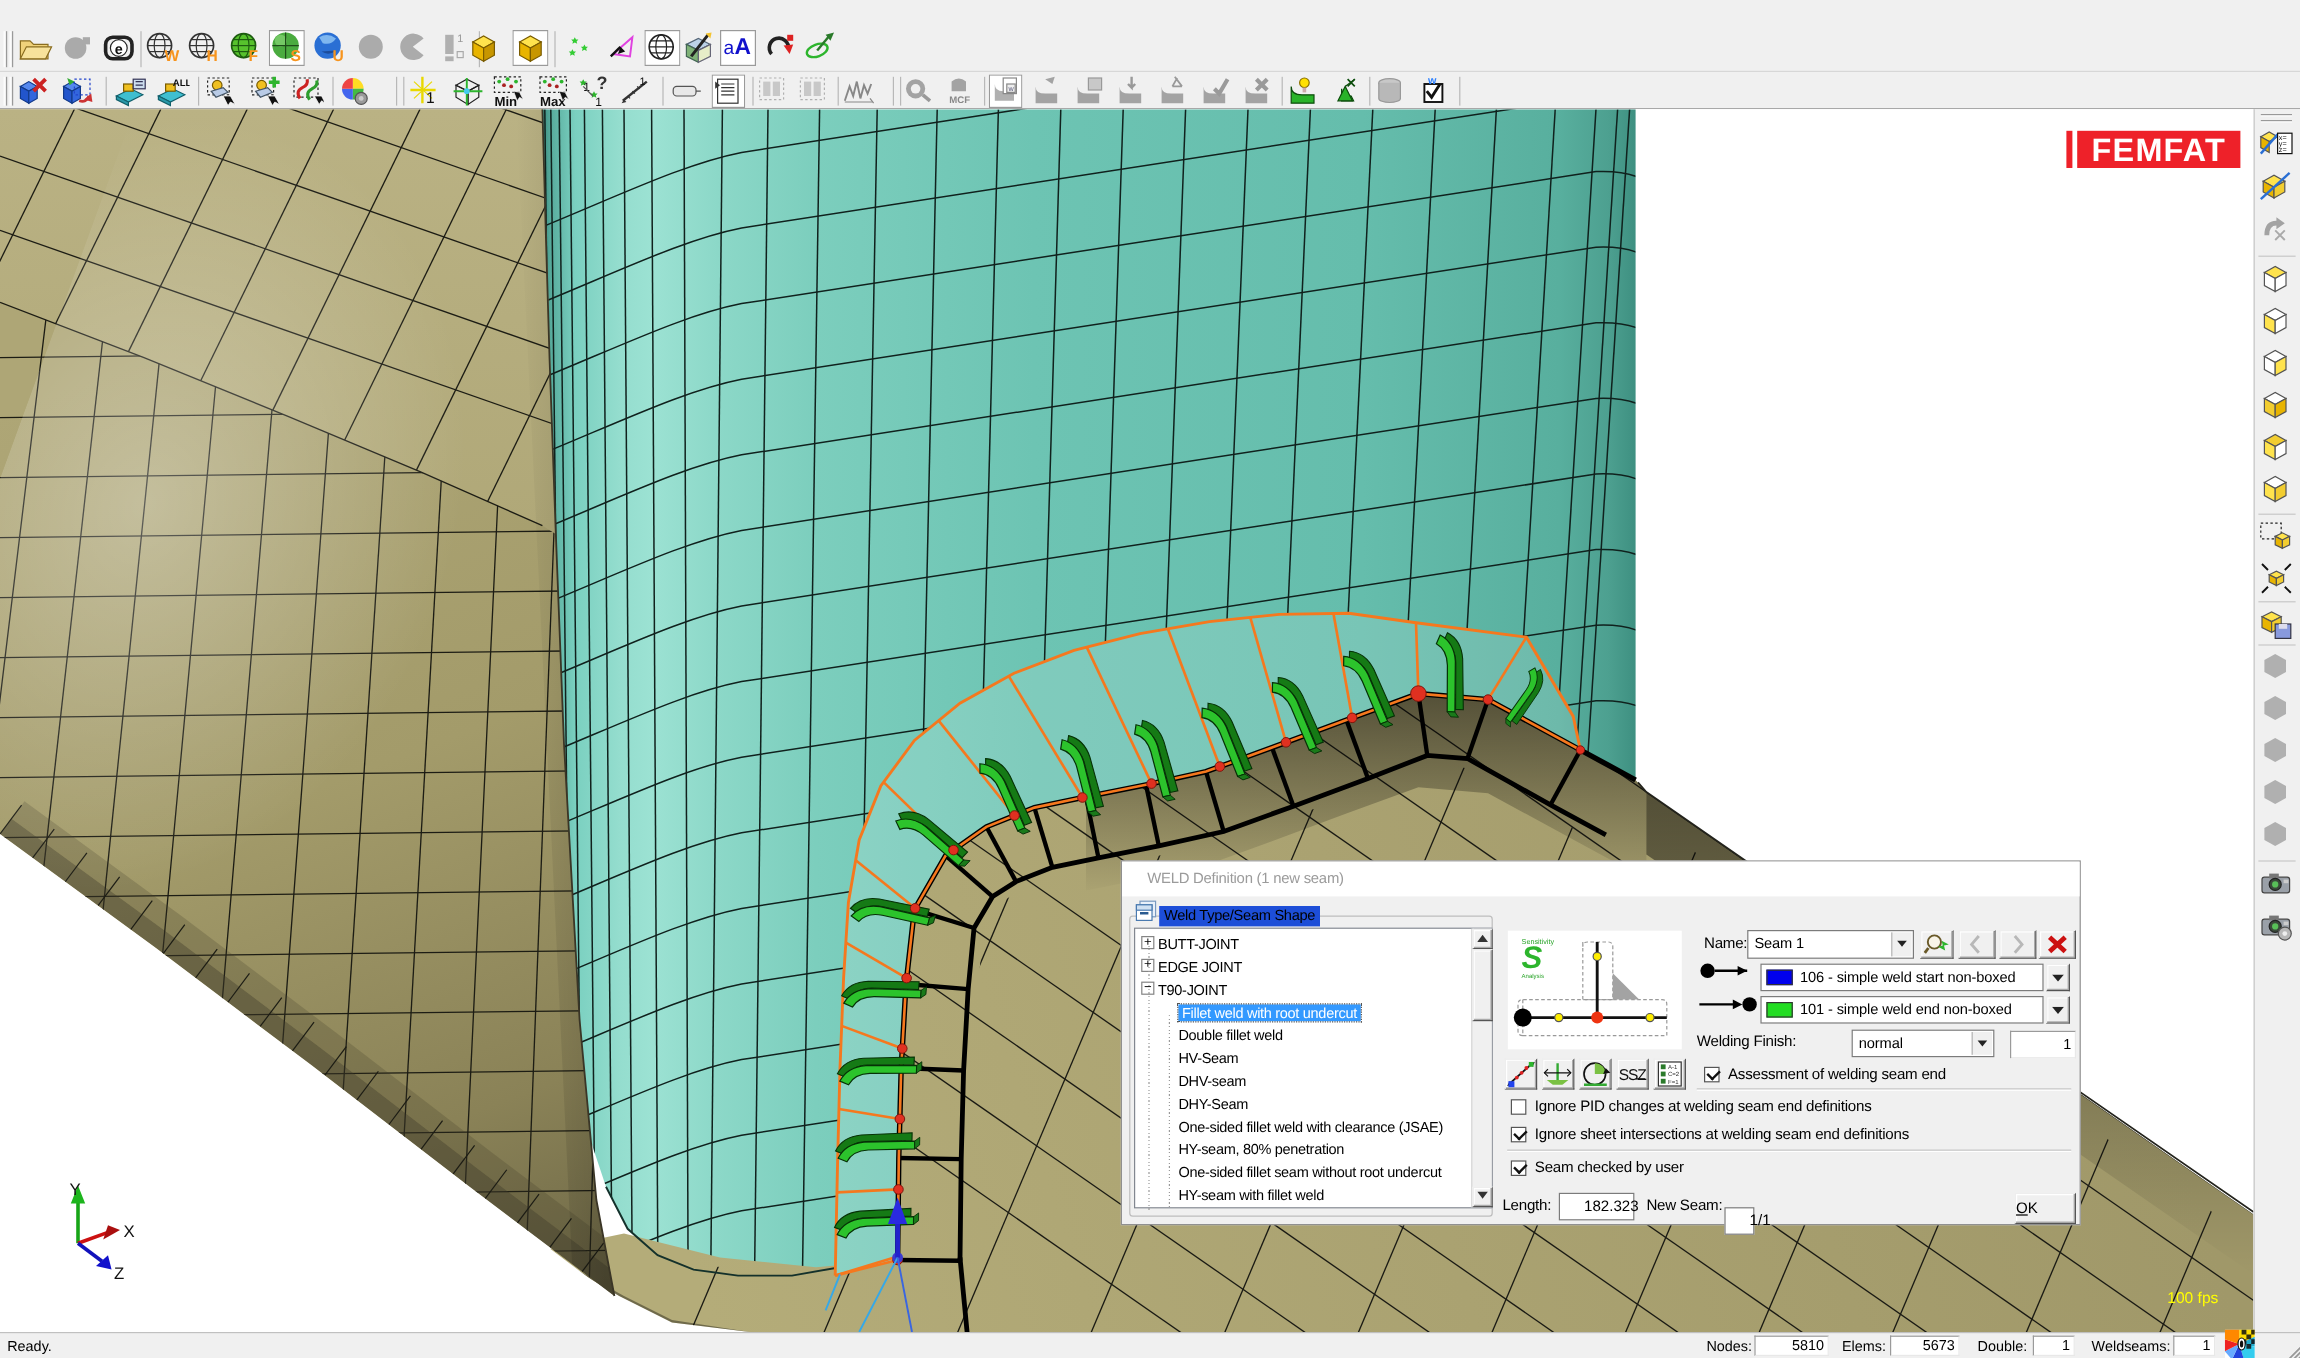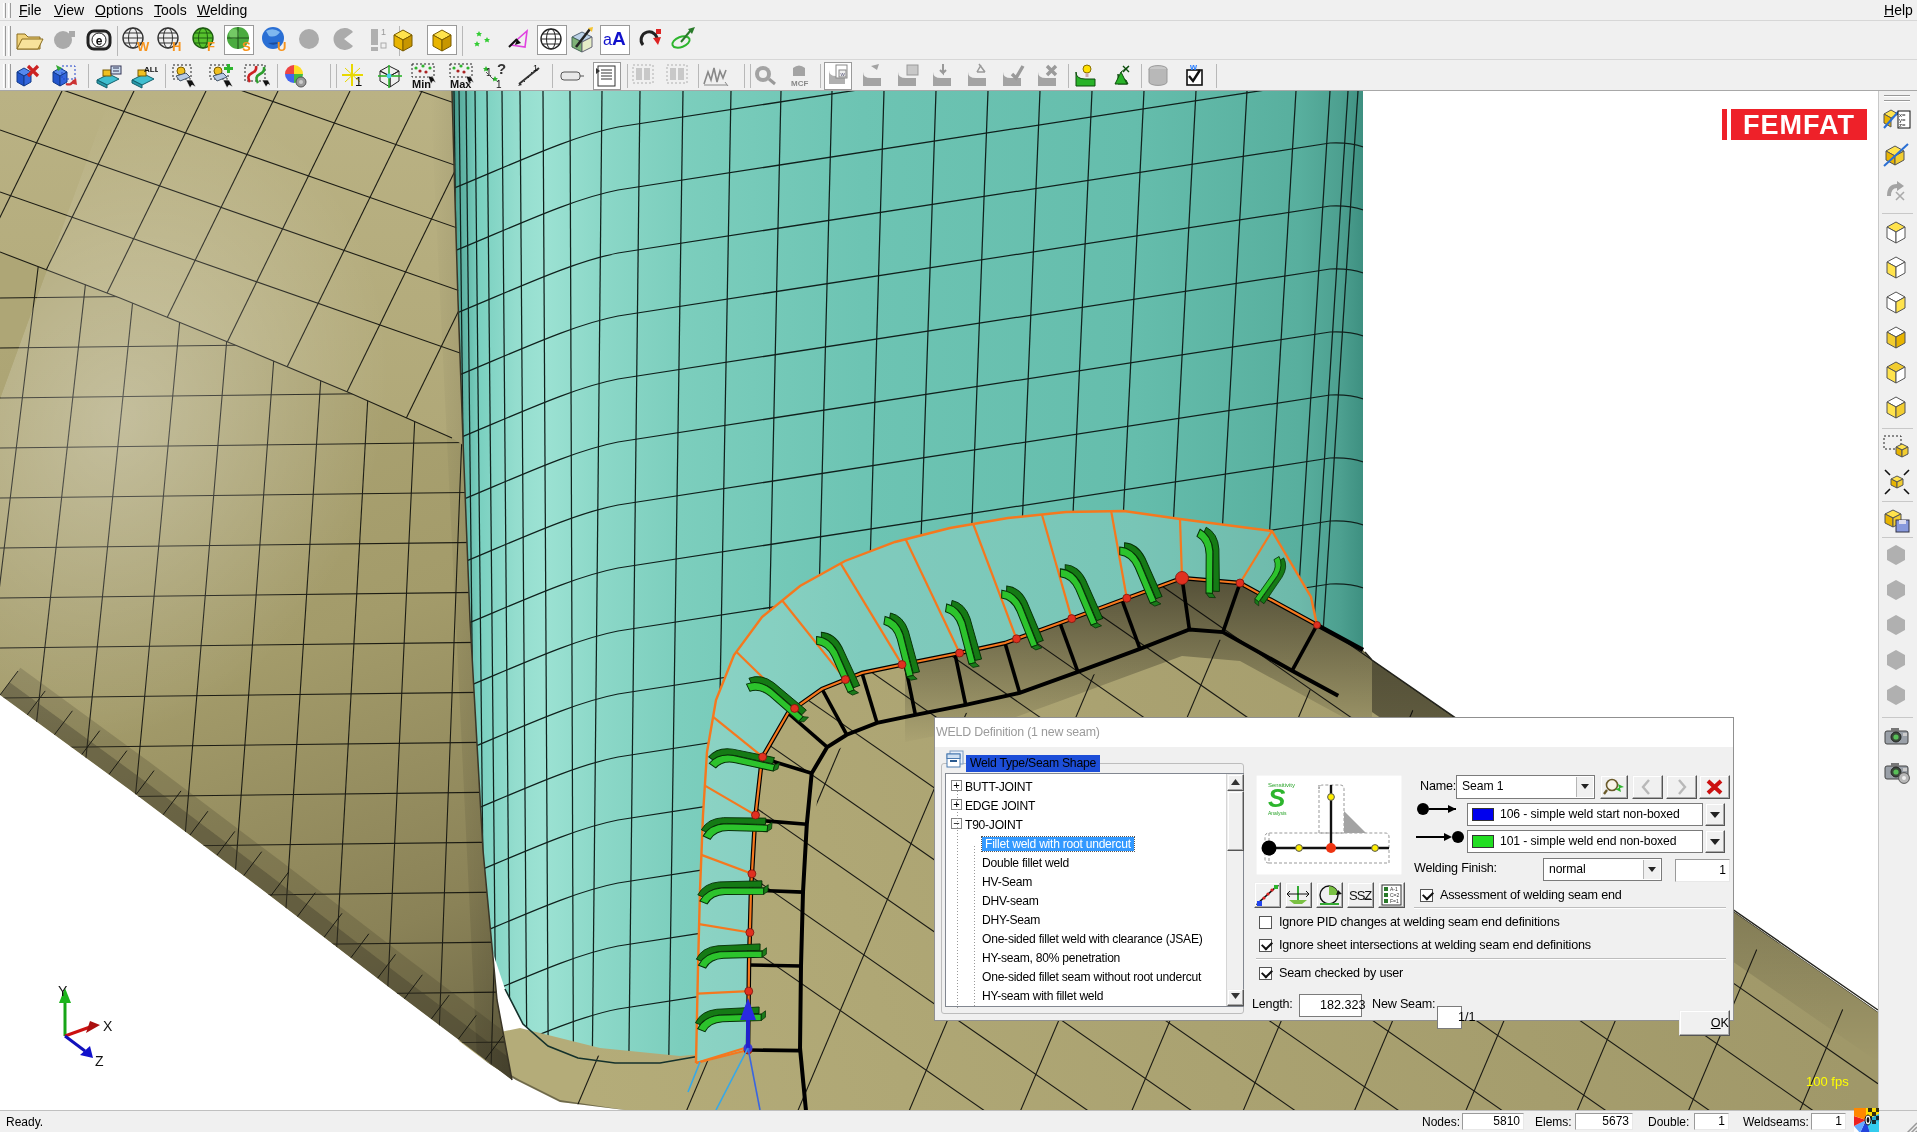--- a/index.html
+++ b/index.html
@@ -10,48 +10,38 @@
 #tb2{position:absolute;left:0;top:61px;width:1917px;height:30px;background:#f0f0f0;border-bottom:1px solid #a8a8a8}
 .ic{position:absolute}
 .sep{position:absolute;width:1px;background:#b8b8b8}
 .grip{position:absolute;width:3px;border-left:1px solid #fff;border-right:1px solid #9a9a9a}
 #vp{position:absolute;left:0;top:91px;width:1878px;height:1019px;background:#fff}
 #rtb{position:absolute;left:1878px;top:91px;width:39px;height:1019px;background:#f0f0f0;border-left:1px solid #c8c8c8}
 #sb{position:absolute;left:0;top:1110px;width:1917px;height:22px;background:#f0f0f0;border-top:1px solid #c0c0c0;font-size:12px}
 .fld{position:absolute;background:#ffffff;border:1px solid #9a9a9a;border-bottom-color:#e8e8e8;border-right-color:#e8e8e8;font-size:12px;text-align:right;padding-right:3px}
 
 #dlg{position:absolute;left:934px;top:717px;width:800px;height:304px;background:#f0f0f0;border:1px solid #909090;font-size:12.6px;color:#000}
-#dlgtitle{position:absolute;left:0;top:0;width:100%;height:29px;background:#ffffff;color:#9b9b9b;font-size:12.4px;letter-spacing:-0.2px;line-height:29px;padding-left:1px}
+#dlgtitle{position:absolute;left:0;top:0;width:100%;height:29px;background:#ffffff;color:#9b9b9b;font-size:12.4px;letter-spacing:-0.2px;line-height:29px;padding-left:21px}
 .grp{position:absolute;border:1px solid #bdbdbd;border-radius:3px}
 .grplabel{position:absolute;top:-9px;background:#1d4ed8;padding:0 4px;height:17px;line-height:17px;font-size:12.2px;letter-spacing:-0.25px}
 .tree{position:absolute;left:10px;top:55px;width:299px;height:234px;background:#fff;border:1px solid #828790}
 .ti{position:absolute;left:0;height:20px;line-height:20px;white-space:nowrap;font-size:12.1px;letter-spacing:-0.25px}
 .pm{position:absolute;width:11px;height:11px;border:1px solid #848484;background:#fff;font-size:11px;line-height:9px;text-align:center}
 .cb{position:absolute;width:13px;height:13px;background:#fff;border:1px solid #555}
 .cb.c:after{content:"";position:absolute;left:1.5px;top:0.5px;width:8px;height:5px;border-left:2px solid #111;border-bottom:2px solid #111;transform:rotate(-45deg)}
 .lbl{position:absolute;white-space:nowrap;letter-spacing:-0.2px}
 .combo{position:absolute;background:#fff;border:1px solid #7b7b7b;white-space:nowrap}
 .combo span{font-size:12.2px;letter-spacing:-0.1px}
 .cbtn{position:absolute;right:1px;top:1px;bottom:1px;width:17px;background:#f0f0f0;border-left:1px solid #b5b5b5}
 .cbtn:after{content:"";position:absolute;left:4px;top:7px;border:4px solid transparent;border-top:5px solid #222}
 .btn{position:absolute;background:#f0f0f0;border-top:1px solid #eee;border-left:1px solid #eee;border-right:1px solid #555;border-bottom:1px solid #555;box-shadow:inset -1px -1px 0 #aaa,inset 1px 1px 0 #fff}
 .edit{position:absolute;background:#fff;border:1px solid #7b7b7b;padding-left:20px}
 .etch{position:absolute;height:2px;border-top:1px solid #bdbdbd;border-bottom:1px solid #fff}
 </style></head><body>
 <div id="root">
-<div class="menu">
-      <div class="grip" style="left:3px;top:3px;height:15px"></div>
-      <div class="grip" style="left:8px;top:3px;height:15px"></div>
-      <span style="left:19px"><u>F</u>ile</span>
-      <span style="left:54px"><u>V</u>iew</span>
-      <span style="left:95px"><u>O</u>ptions</span>
-      <span style="left:154px"><u>T</u>ools</span>
-      <span style="left:197px"><u>W</u>elding</span>
-      <span style="left:1884px"><u>H</u>elp</span>
-    </div>
     <div id="tb1">
       <div class="grip" style="left:3px;top:4px;height:30px"></div>
       <div class="grip" style="left:8px;top:4px;height:30px"></div>
       <div class="sep" style="left:117px;top:4px;height:30px"></div>
       <div class="sep" style="left:399px;top:4px;height:30px"></div>
       <div class="sep" style="left:462px;top:4px;height:30px"></div>
       <svg class="ic" style="left:14px;top:3px" width="30" height="30" viewBox="0 0 30 30">
         <path d="M3,9 L11,9 L14,12 L26,12 L26,24 L3,24 Z" fill="#f0d27a" stroke="#8a6d1f"></path>
         <path d="M3,24 L8,14 L29,14 L24,24 Z" fill="#f7e29b" stroke="#8a6d1f"></path>
       </svg>
@@ -1056,21 +1046,21 @@
       <span class="lbl" style="left:344px;top:197px">Ignore PID changes at welding seam end definitions</span>
 <div class="cb c" style="left:324px;top:221px"></div>
       <span class="lbl" style="left:344px;top:220px">Ignore sheet intersections at welding seam end definitions</span>
 <div class="etch" style="left:321px;top:240px;width:470px"></div>
 <div class="cb c" style="left:324px;top:249px"></div>
       <span class="lbl" style="left:344px;top:248px">Seam checked by user</span>
 <span class="lbl" style="left:317px;top:279px">Length:</span>
 <div class="edit" style="left:364px;top:276px;width:63px;height:23px;line-height:21px">182.323</div>
 <span class="lbl" style="left:437px;top:279px">New Seam:</span>
 <div class="edit" style="left:502px;top:288px;width:25px;height:23px;line-height:21px">1/1</div>
-<div class="btn" style="left:744px;top:292px;width:51px;height:26px;text-align:right;line-height:24px"><u>O</u>K</div>
+<div class="btn" style="left:744px;top:276px;width:51px;height:26px;text-align:left;line-height:24px"><u>O</u>K</div>
 </div>
     <div id="sb">
       <span style="position:absolute;left:6px;top:4px">Ready.</span>
       <span style="position:absolute;left:1422px;top:4px">Nodes:</span>
       <div class="fld" style="left:1462px;top:2px;width:62px;height:17px">5810</div>
       <span style="position:absolute;left:1535px;top:4px">Elems:</span>
       <div class="fld" style="left:1575px;top:2px;width:58px;height:17px">5673</div>
       <span style="position:absolute;left:1648px;top:4px">Double:</span>
       <div class="fld" style="left:1694px;top:2px;width:35px;height:17px">1</div>
       <span style="position:absolute;left:1743px;top:4px">Weldseams:</span>

